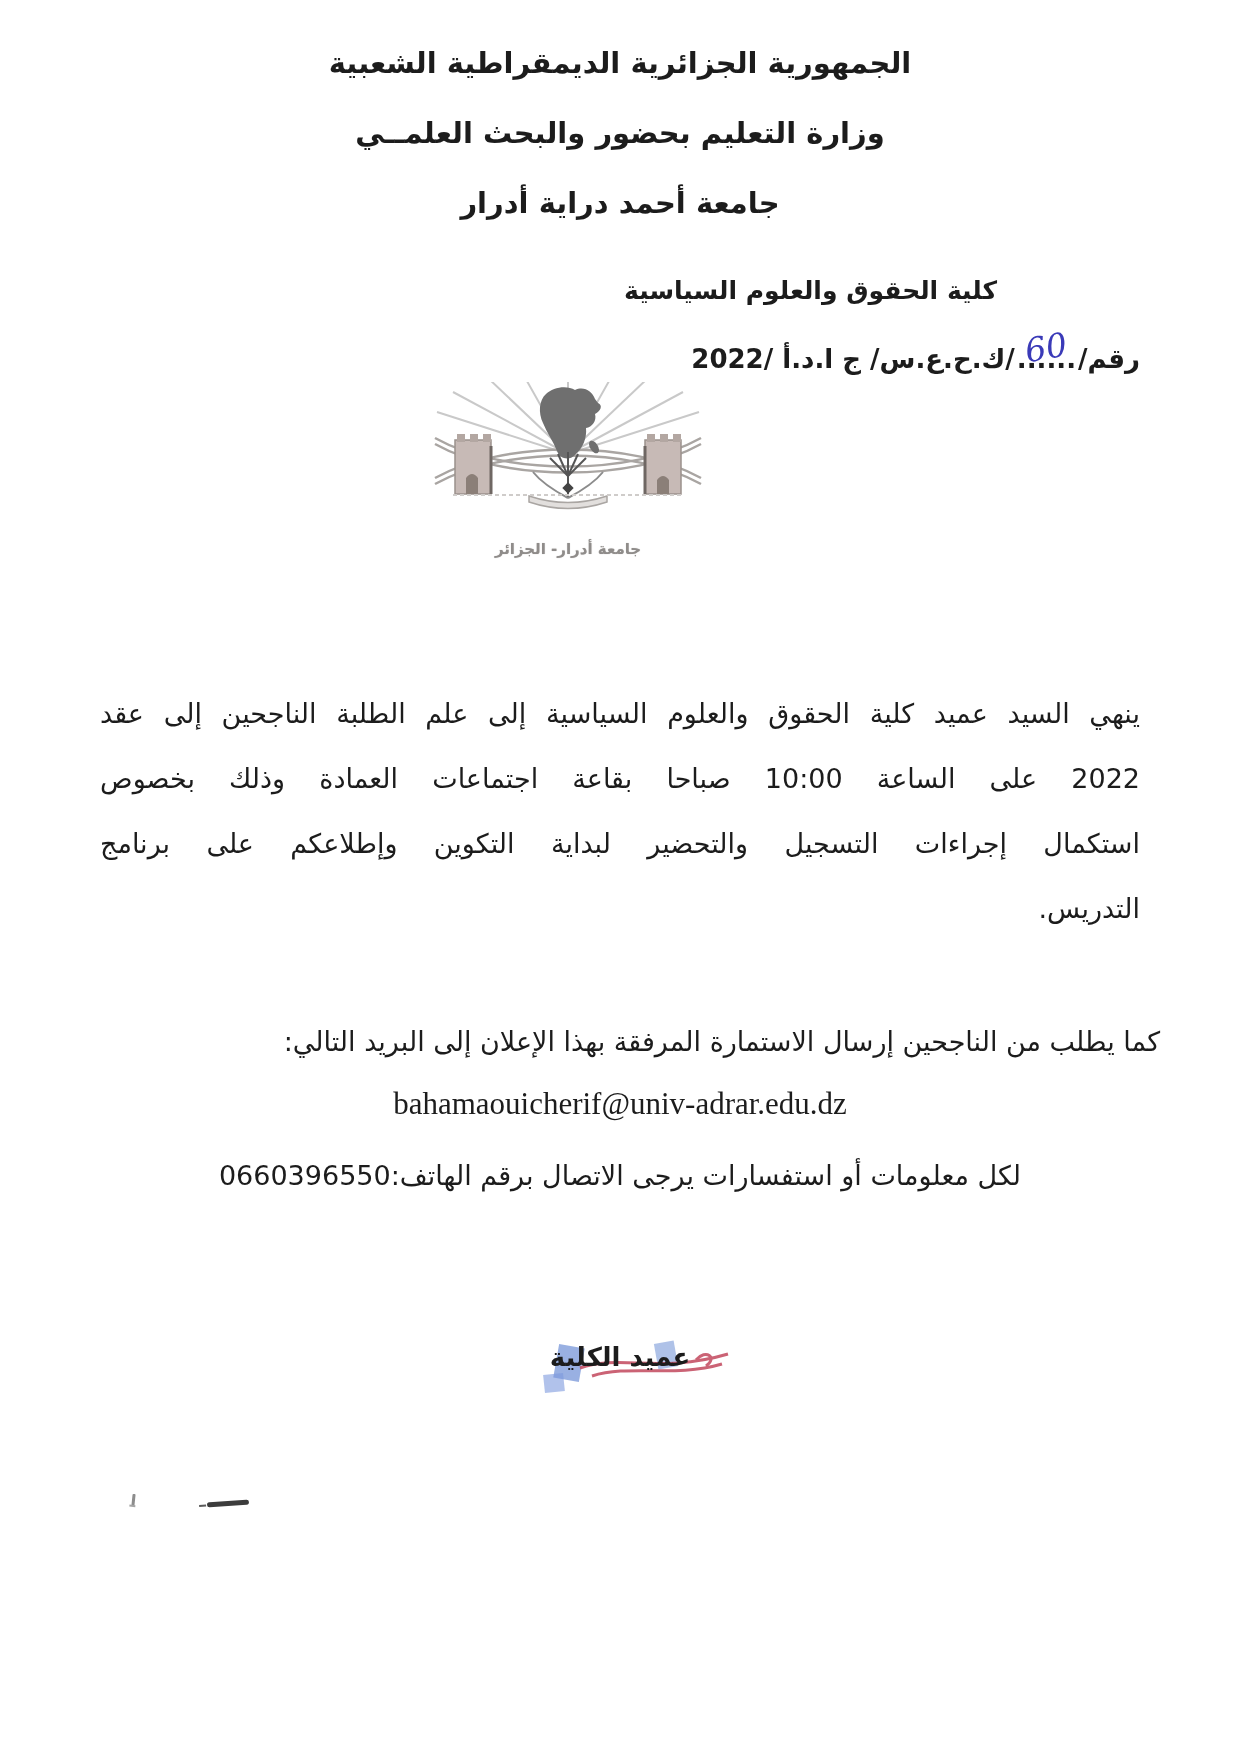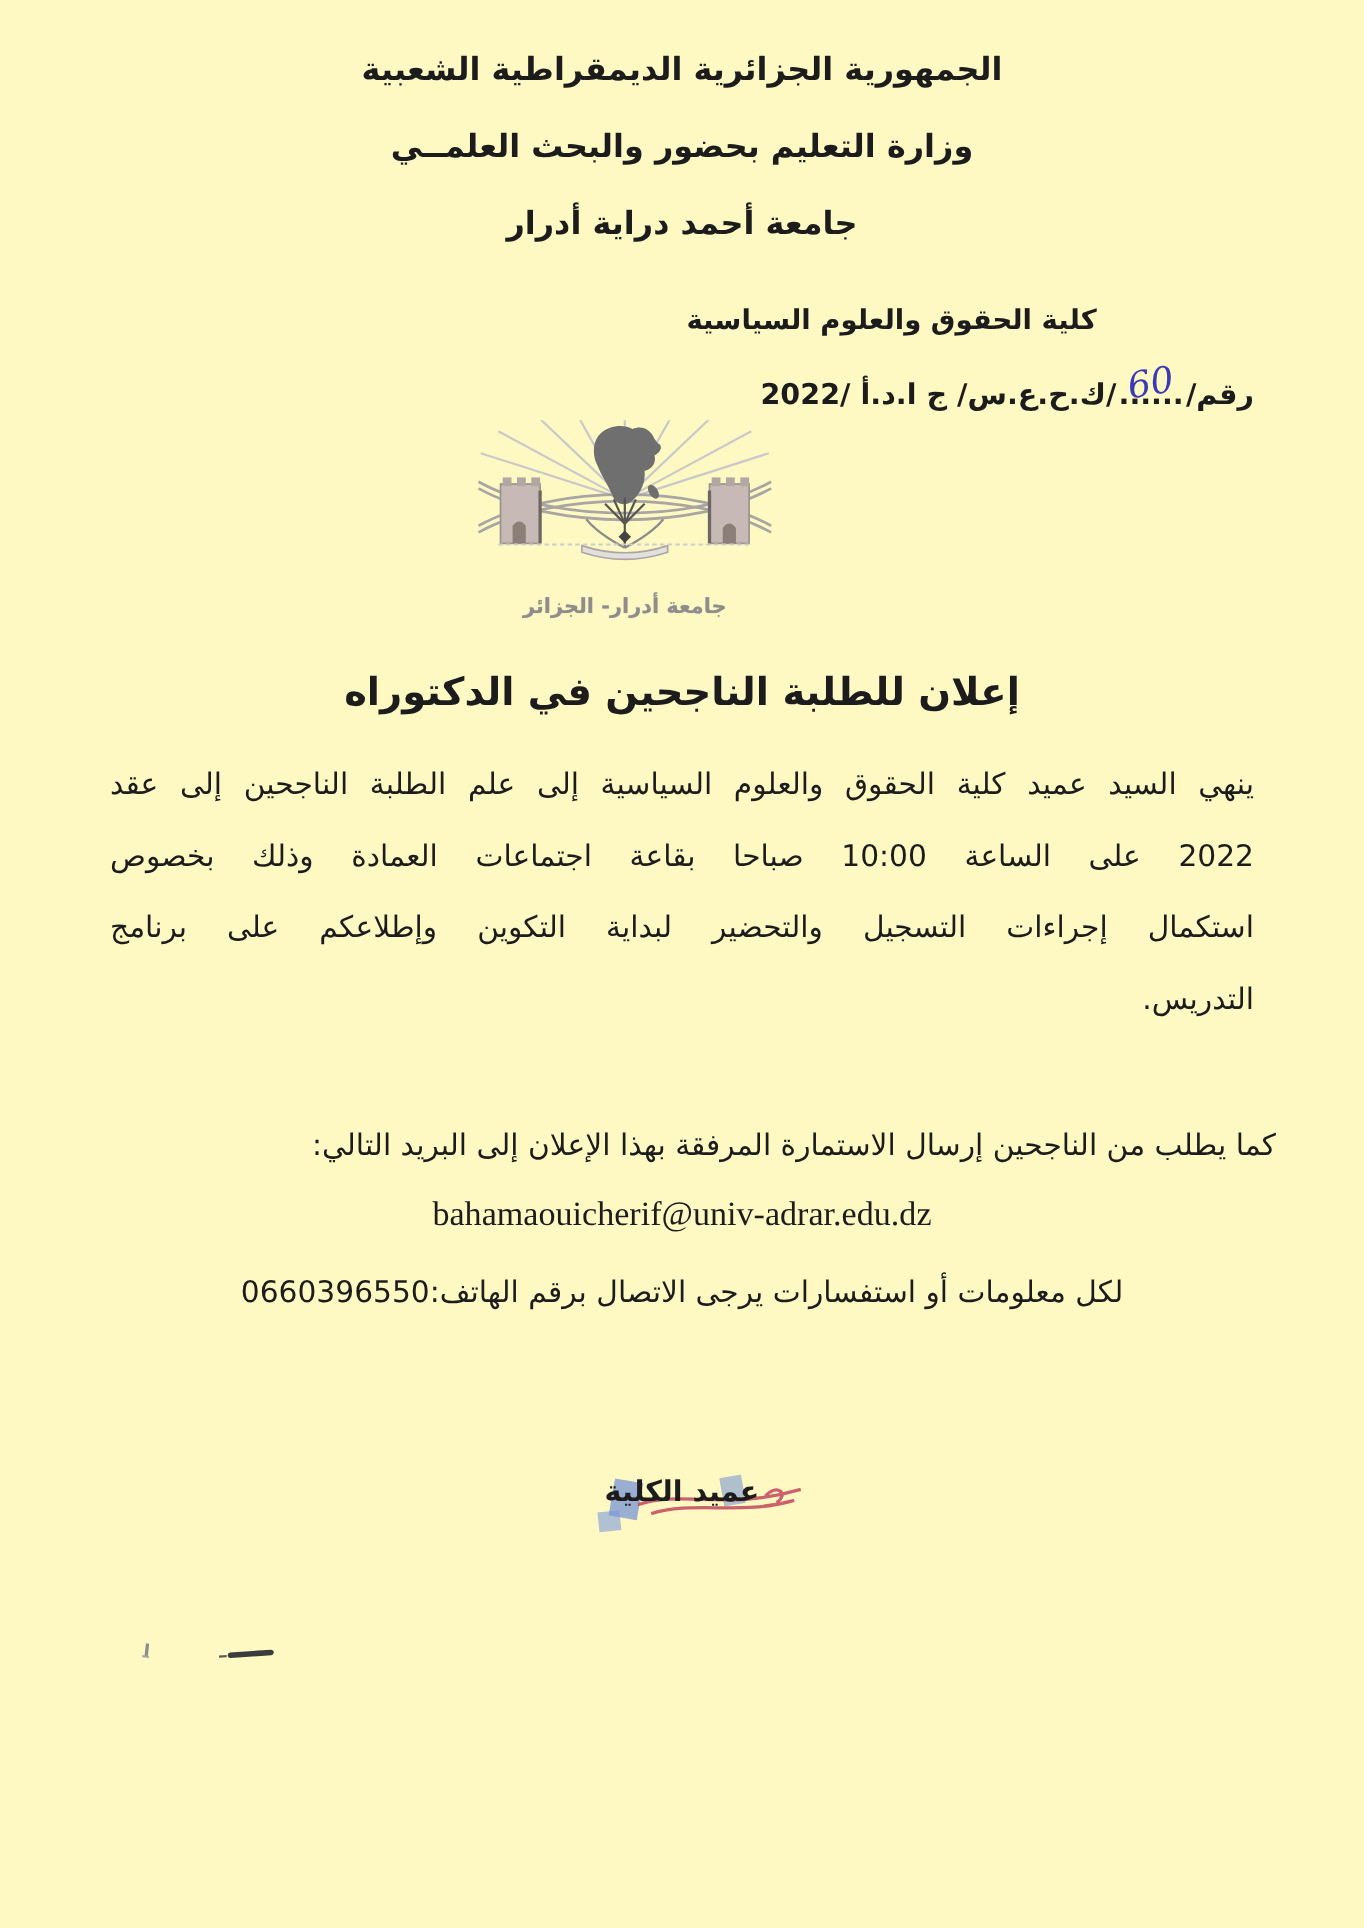--- a/index.html
+++ b/index.html
@@ -1,19 +1,19 @@
 <!DOCTYPE html>
 <html lang="ar"><head>
 <meta charset="utf-8">
 <style>
   * { margin:0; padding:0; box-sizing:border-box; }
   body { background:#9a9a9a; font-family:"DejaVu Sans", sans-serif; }
   .page {
     position:relative; width:1240px; height:1753px; margin:0 auto;
-    background:#fef9c3; color:#1c1c1c; overflow:hidden;
+    background:#ffffff; color:#1c1c1c; overflow:hidden;
   }
   
   .header-block { position:absolute; top:46px; left:0; width:100%; text-align:center; }
   .h-line { font-size:29px; font-weight:bold; margin-bottom:36px; letter-spacing:0; }
   .faculty-line {
     position:absolute; top:276px; right:243px;
     font-size:25px; font-weight:bold;
   }
   .ref-line {
     position:absolute; top:344px; right:100px;
@@ -22,21 +22,21 @@
   .dots-wrap { position:relative; display:inline-block; padding:0 2px; }
   .hand-number {
     position:absolute; top:-16px; left:50%;
     transform:translateX(-50%) rotate(-10deg);
     color:#3a3ab8; font-size:33px; font-weight:normal;
     font-family:"DejaVu Serif", serif; font-style:italic;
   }
   
   .logo-block { position:absolute; top:382px; left:433px; width:270px; text-align:center; }
   .logo-caption {
-    margin-top:2px; font-size:19px; font-weight:bold; color:#8f8c8a;
+    margin-top:2px; font-size:15px; font-weight:bold; color:#8f8c8a;
     text-shadow:0 0 1px #bdbab8; letter-spacing:1px;
   }
   
   .doc-title {
     position:absolute; top:610px; left:0; width:100%;
     text-align:center; font-size:35px; font-weight:bold;
   }
   
   .para1 { position:absolute; top:698px; left:100px; right:100px; direction:rtl; }
   .jline {
@@ -154,21 +154,20 @@
         <path d="M135,116 C150,108 162,100 170,90" stroke="#8c8c8c"></path>
         <rect x="131" y="102" width="8" height="8" transform="rotate(45 135 106)" fill="#444" stroke="none"></rect>
       </g>
 
       <path d="M96,114 Q135,127 174,114 L174,120 Q135,133 96,120 Z" fill="#e2dfdd" stroke="#aaa6a3" stroke-width="1.5"></path>
       <line x1="20" y1="113" x2="250" y2="113" stroke="#cfccca" stroke-width="2" stroke-dasharray="4 3"></line>
     </svg>
     <div class="logo-caption">جامعة أدرار- الجزائر</div>
   </div>
 
-  <div class="doc-title" dir="rtl">إعلان للطلبة الناجحين في الدكتوراه</div>
 
   <div class="para1">
     <div class="jline">ينهي السيد عميد كلية الحقوق والعلوم السياسية إلى علم الطلبة الناجحين إلى عقد</div>
     <div class="jline">2022 على الساعة 10:00 صباحا بقاعة اجتماعات العمادة وذلك بخصوص</div>
     <div class="jline">استكمال إجراءات التسجيل والتحضير لبداية التكوين وإطلاعكم على برنامج</div>
     <div class="lastline">التدريس.</div>
   </div>
 
   <div class="para2">كما يطلب من الناجحين إرسال الاستمارة المرفقة بهذا الإعلان إلى البريد التالي:</div>
   <div class="email-line">bahamaouicherif@univ-adrar.edu.dz</div>

